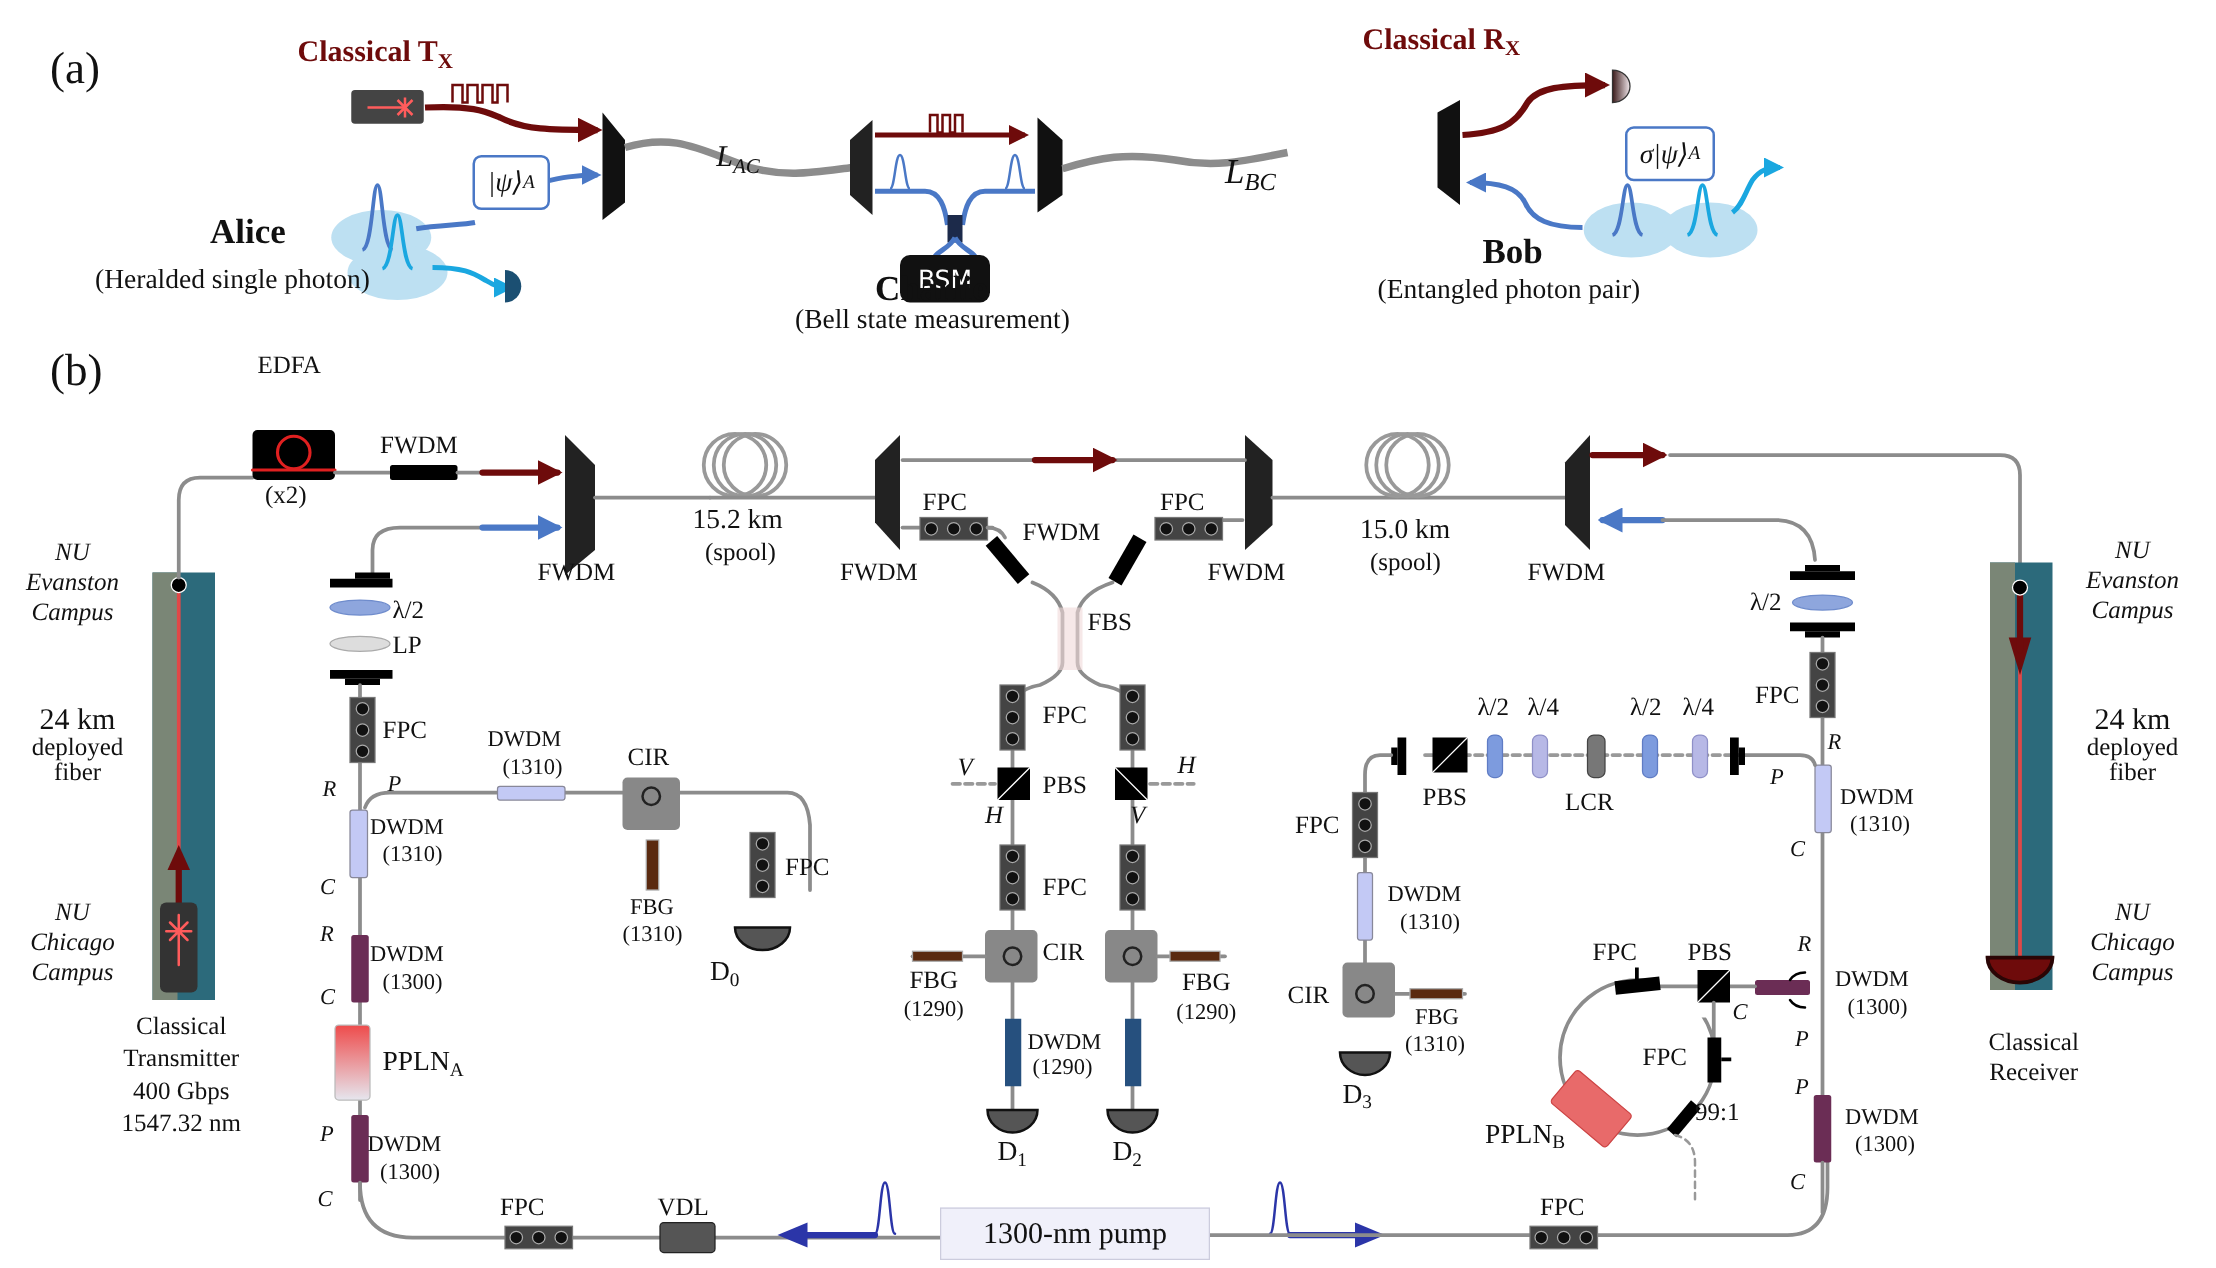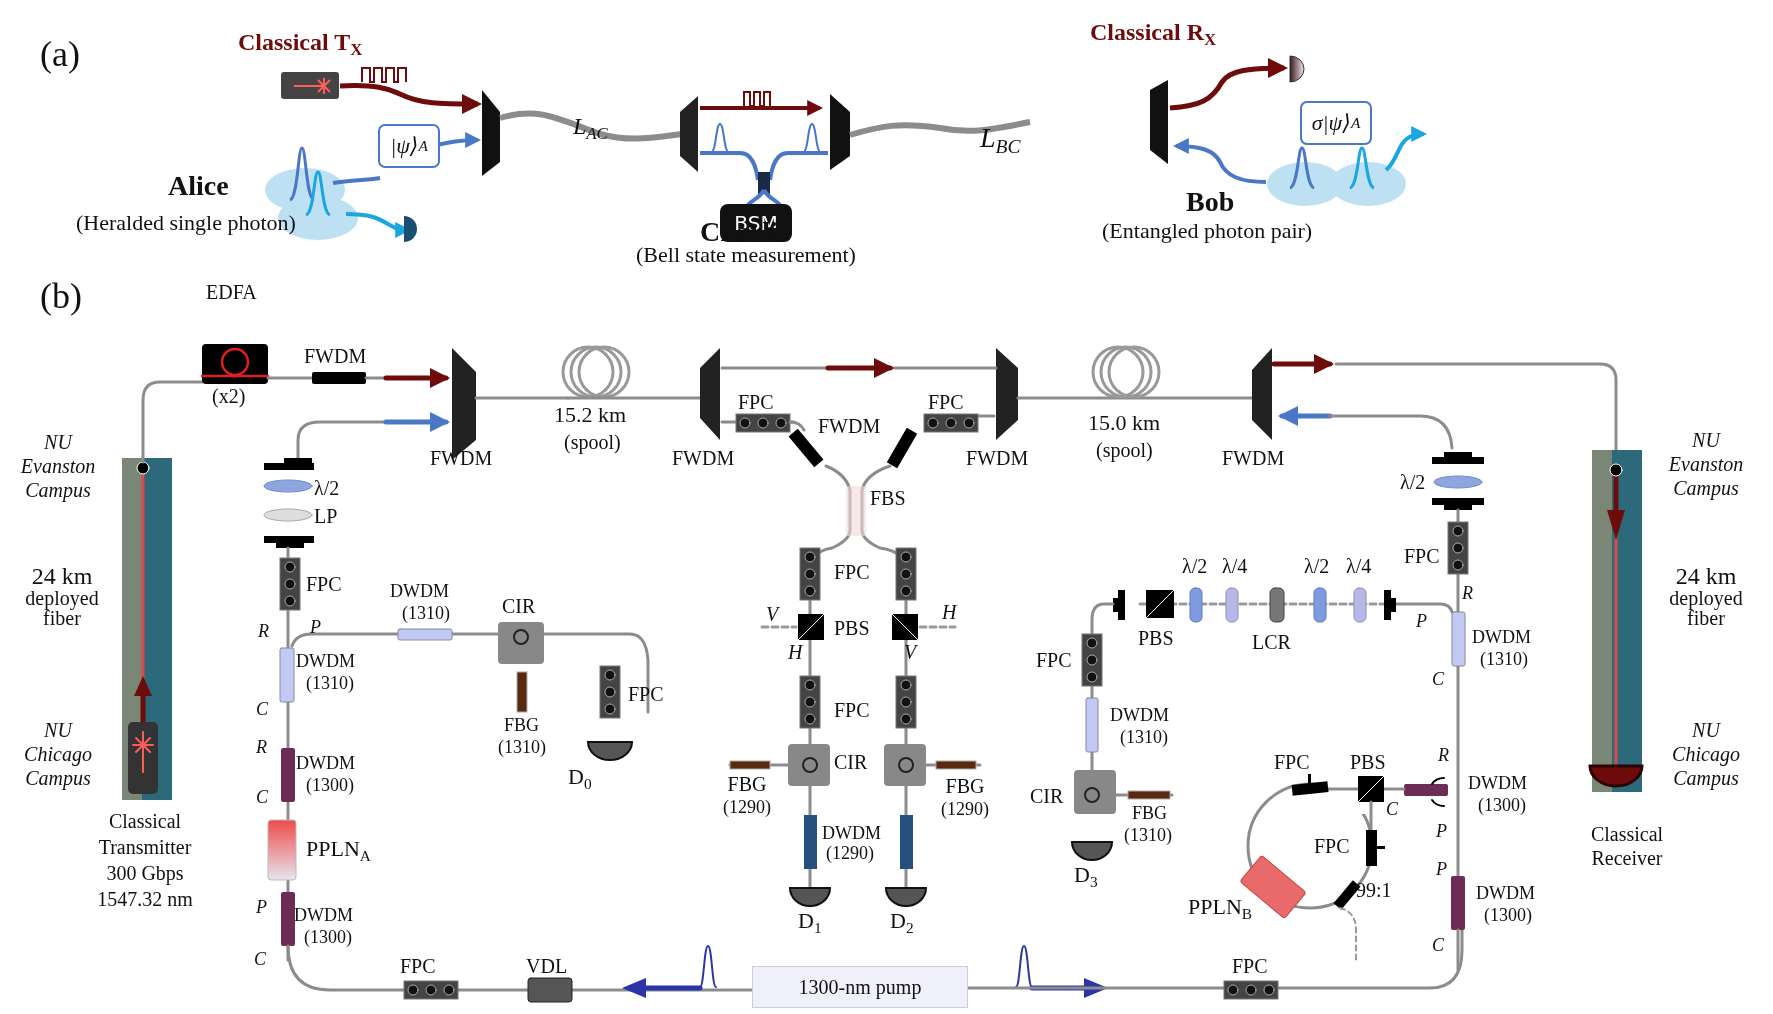--- a/index.html
+++ b/index.html
@@ -11,21 +11,21 @@
   .t18{font-size:18px;}
   .t24{font-size:24px;}
   .it{font-style:italic;}
   .b{font-weight:bold;}
   .panel{font-size:36px;}
   .red{color:#6e0b0b;}
   .ctr{text-align:center;}
   .sub{font-size:0.7em;vertical-align:-0.3em;}
   .bsm{position:absolute;background:#111;color:#fff;border-radius:8px;font-family:"DejaVu Sans",sans-serif;font-size:20px;display:flex;align-items:center;justify-content:center;}
   .ketbox{position:absolute;border:2px solid #4a78c6;border-radius:7px;background:#fff;display:flex;align-items:center;justify-content:center;font-style:italic;font-size:22px;}
-  .pumpbox{position:absolute;background:#f0f0fa;border:1px solid #ccd;display:flex;align-items:center;justify-content:center;font-size:20px;}
+  .pumpbox{position:absolute;background:#f0f0fa;border:1px solid #ccd;display:flex;align-items:center;justify-content:center;font-size:24px;}
 </style>
 </head>
 <body>
 
 <svg width="1773" height="1014" viewBox="0 0 1773 1014">
   <defs>
     <marker id="arR" viewBox="0 0 10 10" refX="8" refY="5" markerWidth="4" markerHeight="4" orient="auto">
         <path d="M0,0 L10,5 L0,10 z" fill="#6e0b0b"></path>
       </marker>
     <marker id="arB" viewBox="0 0 10 10" refX="8" refY="5" markerWidth="4" markerHeight="4" orient="auto">
@@ -471,21 +471,21 @@
   <div class="t20">fiber</div>
 </div>
 <div class="lbl t20 it ctr" style="left:10px;top:718px;width:96px;line-height:1.2;">
   <div>NU</div>
   <div>Chicago</div>
   <div>Campus</div>
 </div>
 <div class="lbl t20 ctr" style="left:80px;top:808px;width:130px;line-height:1.3;">
   <div>Classical</div>
   <div>Transmitter</div>
-  <div>300 Gbps</div>
+  <div>400 Gbps</div>
   <div>1547.32 nm</div>
 </div>
 
 <div class="lbl t20 it ctr" style="left:1656px;top:428px;width:100px;line-height:1.2;">
   <div>NU</div>
   <div>Evanston</div>
   <div>Campus</div>
 </div>
 <div class="lbl ctr" style="left:1654px;top:564px;width:104px;">
   <div class="t24">24 km</div>

